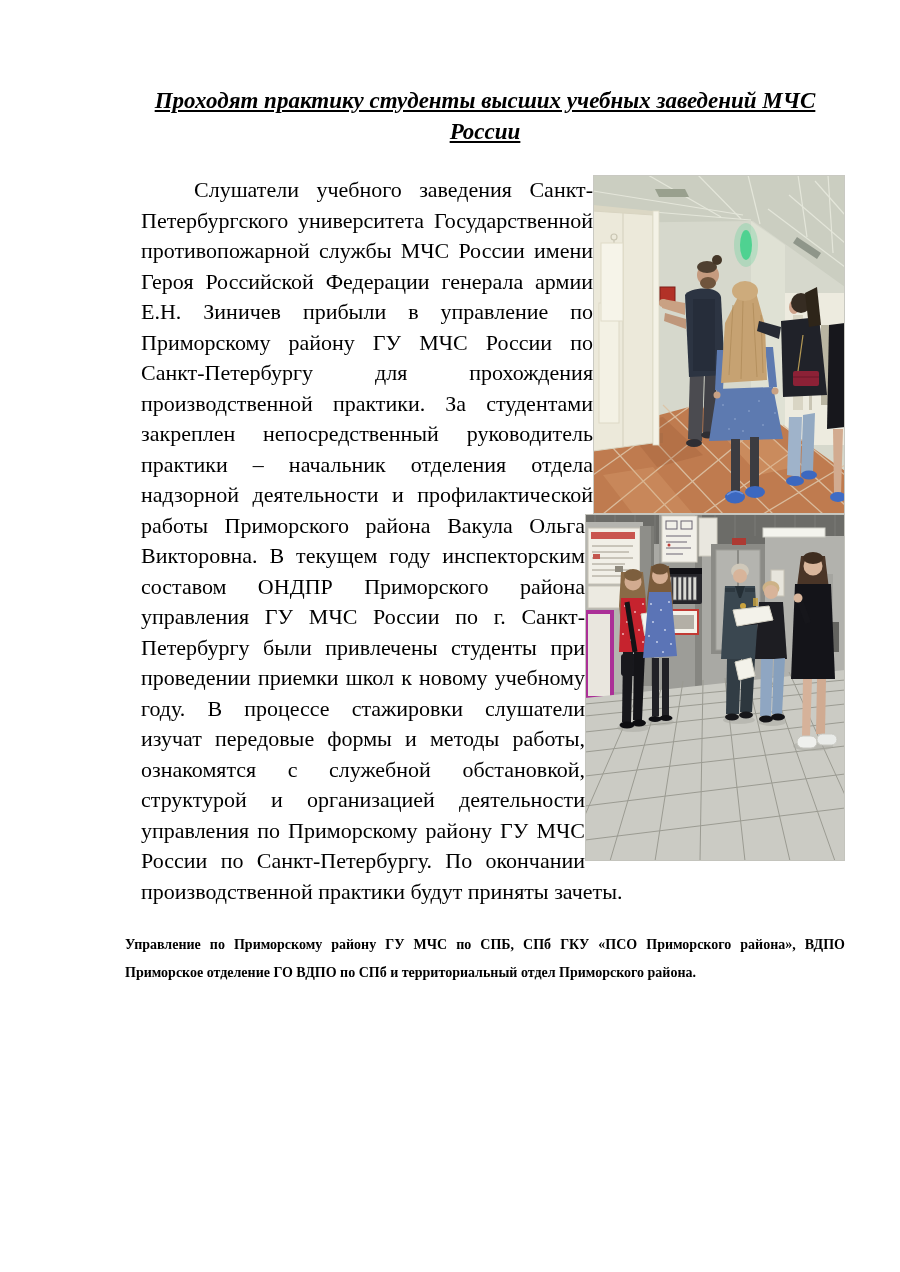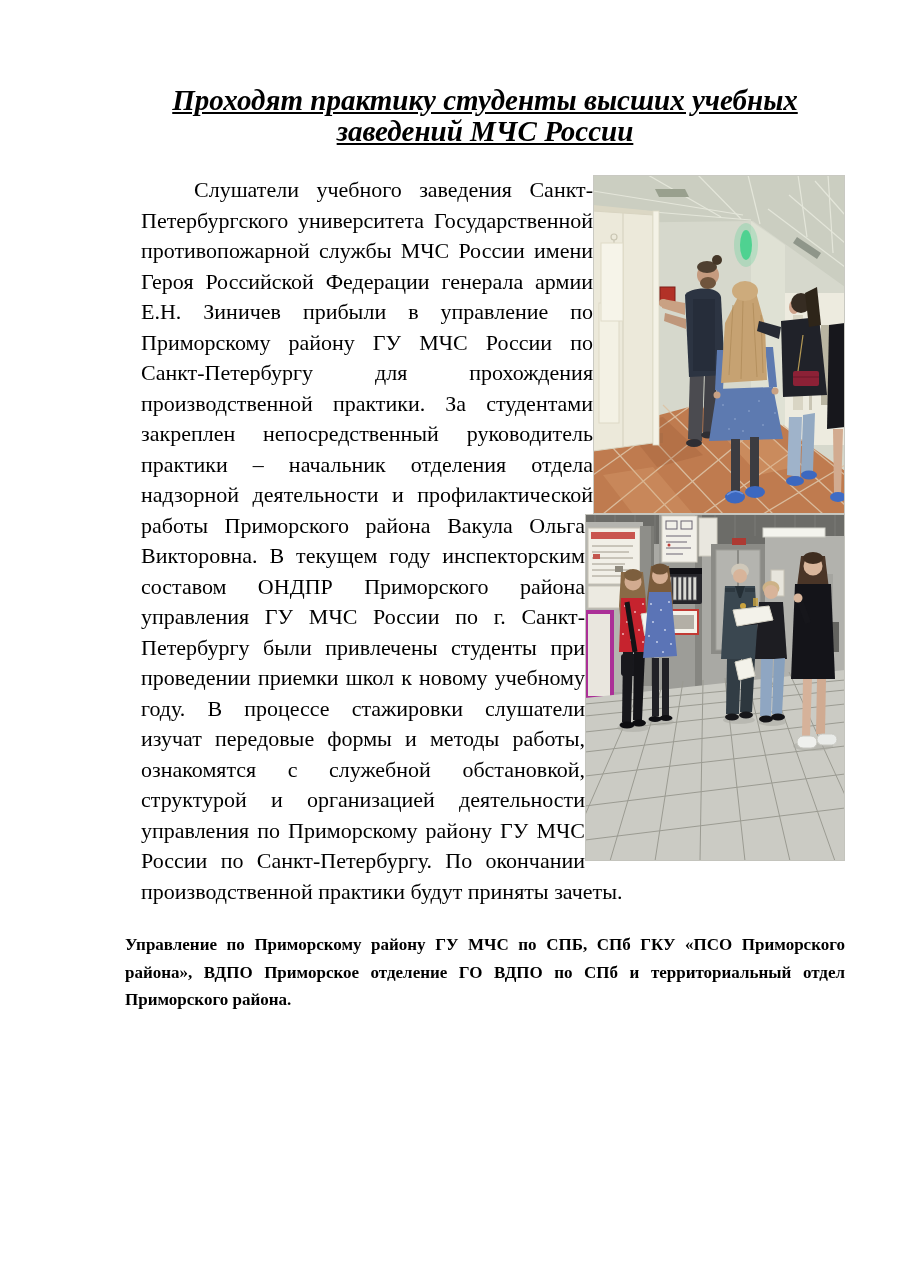--- a/index.html
+++ b/index.html
@@ -13,21 +13,21 @@
     overflow: hidden;
   }
   .content {
     position: absolute;
     left: 125px;
     top: 85px;
     width: 720px;
   }
   .title {
     margin: 0 0 28px 0;
-    font-size: 29px;
+    font-size: 23px;
     line-height: 31px;
     font-weight: bold;
     font-style: italic;
     text-decoration: underline;
     text-align: center;
   }
   .body-text { }
   .para {
     margin: 16px;
     font-size: 22px;
@@ -50,21 +50,21 @@
   .photo2 {
     float: right;
     clear: right;
     width: 260px;
     height: 347px;
     margin: 0 8px 10px 12px;
   }
   .photo svg { display: block; width: 100%; height: 100%; }
   .footer-note {
     margin: 24px 0 0 0;
-    font-size: 17px;
+    font-size: 14px;
     line-height: 27.5px;
     font-weight: bold;
     text-align: justify;
   }
 </style>
 </head>
 <body>
 
 <div class="page">
   <div class="content">

